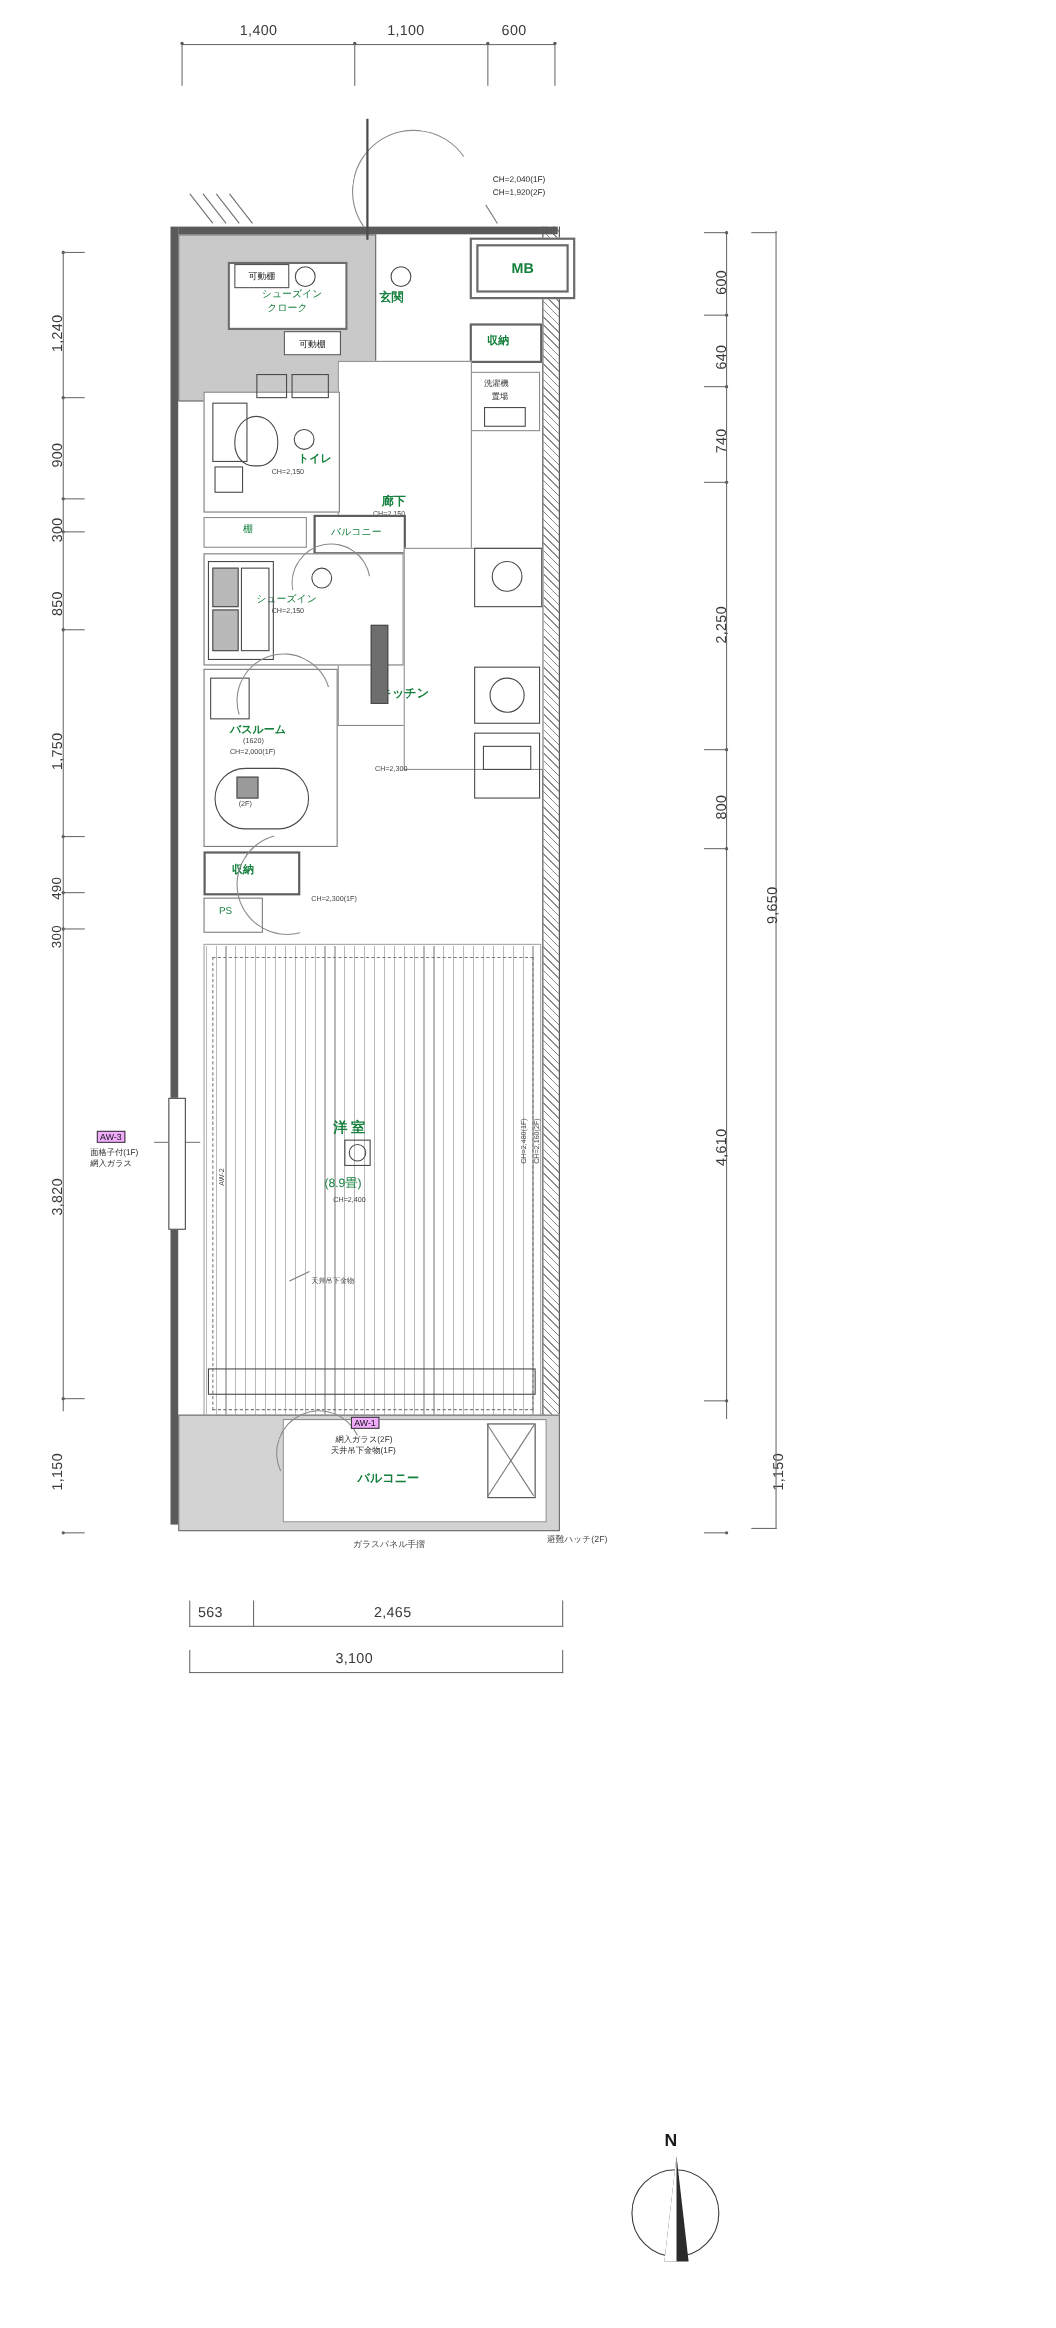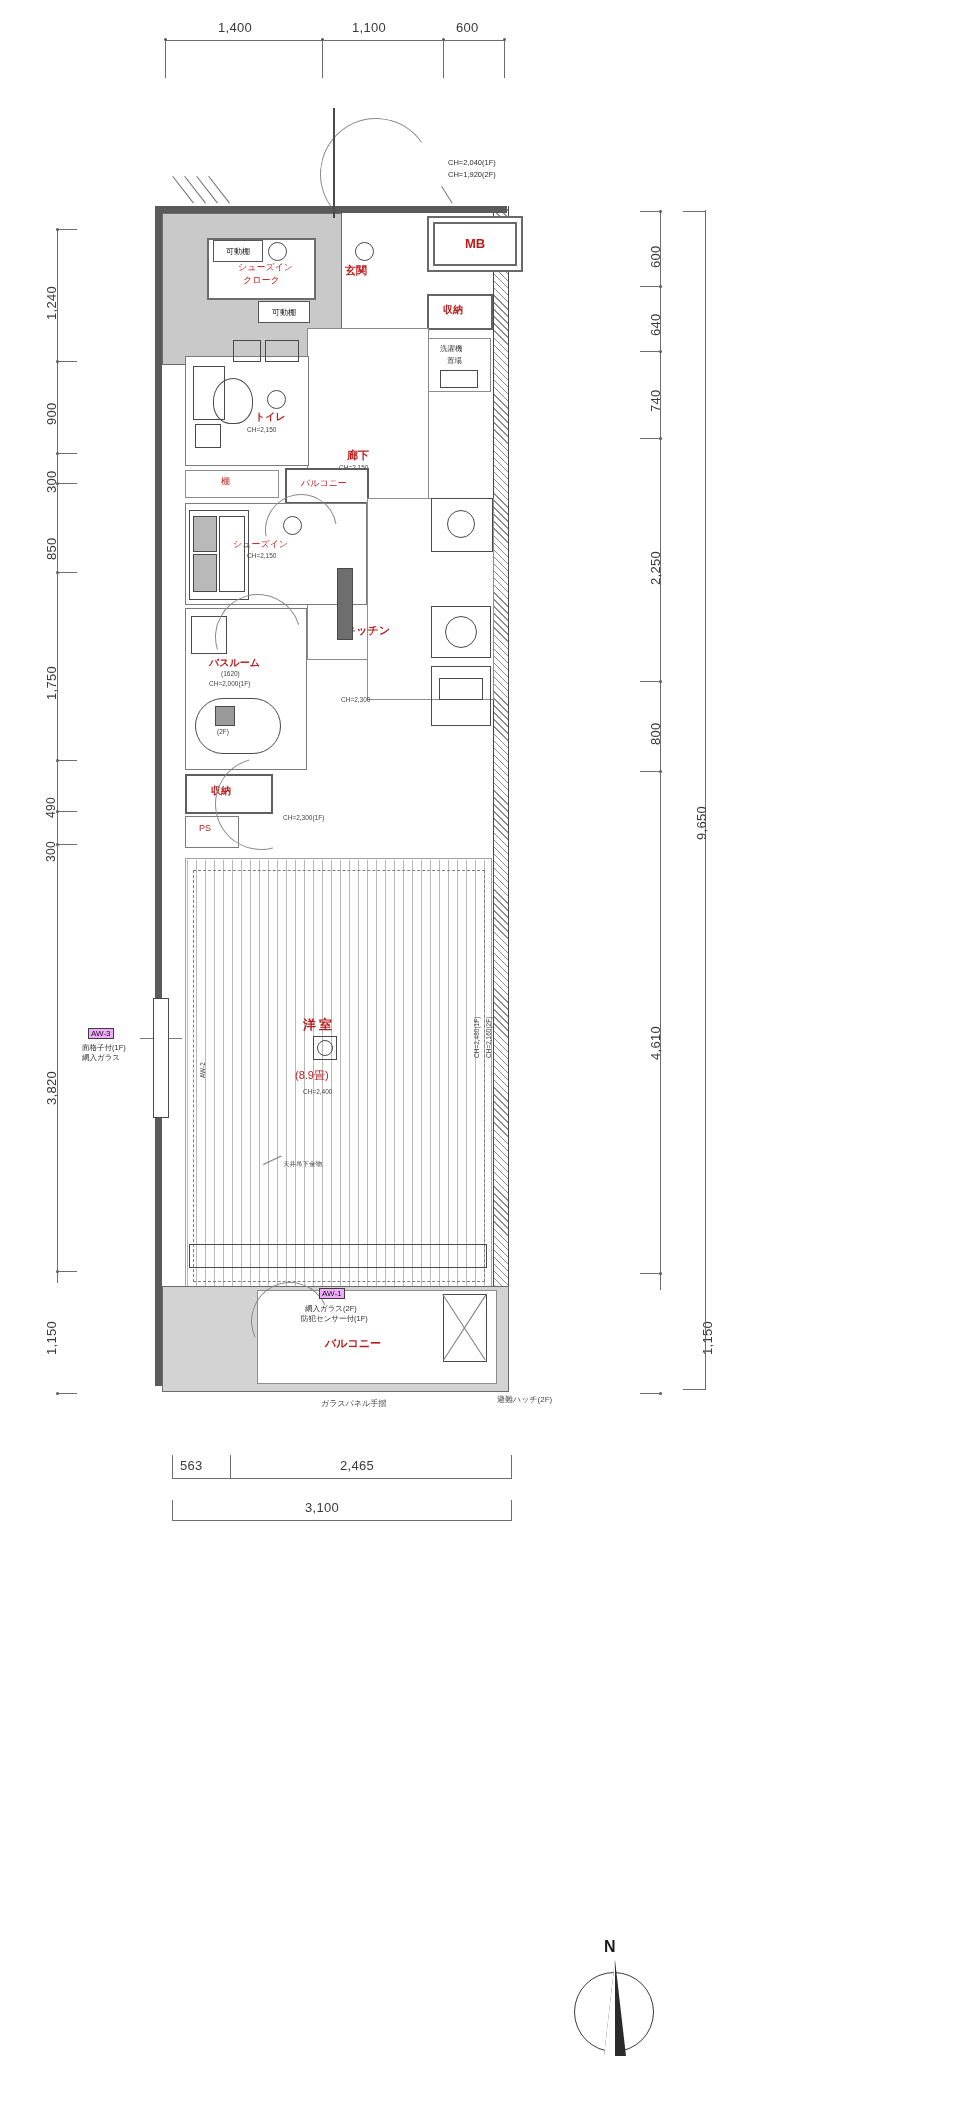--- a/index.html
+++ b/index.html
@@ -16,21 +16,21 @@
   
   .plan{position:absolute;left:155px;top:198px;width:360px;height:1200px;}
 
   .wall{position:absolute;background:#5a5a5a;}
   .wall-fill{position:absolute;background:#c9c9c9;border:1px solid #6b6b6b;}
   .wall-hatch{position:absolute;
     background:repeating-linear-gradient(45deg,#8c8c8c 0 1px,transparent 1px 5px);
     border-left:1.5px solid #4a4a4a;border-right:1.5px solid #4a4a4a;}
   .room{position:absolute;border:1px solid #7b7b7b;background:#ffffff;}
   .thin{position:absolute;border:1px solid #8d8d8d;background:#fff;}
-  .lbl{position:absolute;font-size:9px;color:#b91c1c;white-space:nowrap;letter-spacing:0;}
+  .lbl{position:absolute;font-size:9px;color:#15803d;white-space:nowrap;letter-spacing:0;}
   .lbl.b{font-weight:bold;}
   .lbl.sm{font-size:7.5px;color:#333;}
   .lbl.xs{font-size:6.5px;color:#444;}
   .lbl.v{transform-origin:0 0;transform:rotate(-90deg);}
   .box-lbl{position:absolute;border:1px solid #555;background:#fff;font-size:8px;
            display:flex;align-items:center;justify-content:center;color:#111;}
 
   
   .circ{position:absolute;border:1.2px solid #4a4a4a;border-radius:50%;background:transparent;}
   .rect{position:absolute;border:1.2px solid #4a4a4a;background:transparent;}
@@ -212,21 +212,21 @@
     <div class="lbl sm" style="left:285px;top:146px;">洗濯機</div>
     <div class="lbl sm" style="left:292px;top:158px;">置場</div>
     <div class="rect" style="left:285px;top:172px;width:36px;height:16px;"></div>
 
     <div class="room" style="left:152px;top:130px;width:120px;height:330px;border:1px solid #8a8a8a;"></div>
     <div class="lbl b" style="left:192px;top:250px;font-size:11px;">廊下</div>
     <div class="lbl xs" style="left:184px;top:266px;">CH=2,150</div>
 
     <div class="room" style="left:30px;top:158px;width:122px;height:108px;"></div>
     <div class="circ" style="left:112px;top:192px;width:17px;height:17px;"></div>
-    <div class="lbl b" style="left:100px;top:212px;font-size:10px;">トイレ</div>
+    <div class="lbl b" style="left:116px;top:212px;font-size:10px;">トイレ</div>
     <div class="lbl xs" style="left:92px;top:228px;">CH=2,150</div>
 
     <div class="rect" style="left:38px;top:168px;width:30px;height:52px;"></div>
     <div class="circ" style="left:58px;top:180px;width:38px;height:44px;border-radius:50% 50% 44% 44%;"></div>
     <div class="rect" style="left:40px;top:226px;width:24px;height:22px;"></div>
     <div class="rect" style="left:110px;top:142px;width:32px;height:20px;"></div>
     <div class="rect" style="left:78px;top:142px;width:26px;height:20px;"></div>
 
     <div class="thin" style="left:30px;top:272px;width:92px;height:26px;"></div>
     <div class="lbl" style="left:66px;top:277px;font-size:9px;">棚</div>
@@ -298,21 +298,21 @@
     <div class="lbl b" style="left:26px;top:1105px;font-size:10px;">トランク</div>
     <div class="lbl b" style="left:32px;top:1122px;font-size:10px;">ルーム</div>
 
     <div class="wall-fill" style="left:7px;top:1088px;width:345px;height:104px;background:#d3d3d3;"></div>
     <div class="room" style="left:102px;top:1092px;width:238px;height:92px;background:#fff;border:1px solid #8e8e8e;"></div>
     <div class="lbl b" style="left:170px;top:1138px;font-size:11px;">バルコニー</div>
     <div class="swing" style="left:96px;top:1084px;width:76px;height:76px;transform:rotate(20deg);"></div>
 
     <div class="tag" style="left:164px;top:1090px;">AW-1</div>
     <div class="callout" style="left:150px;top:1106px;">網入ガラス(2F)</div>
-    <div class="callout" style="left:146px;top:1116px;">防犯センサー付(1F)</div>
+    <div class="callout" style="left:146px;top:1116px;">天井吊下金物(1F)</div>
 
     <div class="rect" style="left:288px;top:1096px;width:42px;height:66px;"></div>
     <div class="leader" style="left:288px;top:1096px;width:78px;transform:rotate(57deg);"></div>
     <div class="leader" style="left:288px;top:1162px;width:78px;transform:rotate(-57deg);"></div>
   </div>
 
   <div class="lbl xs" style="left:307px;top:1398px;font-size:8px;margin-left:14px;">ガラスパネル手摺</div>
   <div class="lbl xs" style="left:497px;top:1394px;font-size:8px;">避難ハッチ(2F)</div>
 
   <div class="compass">

